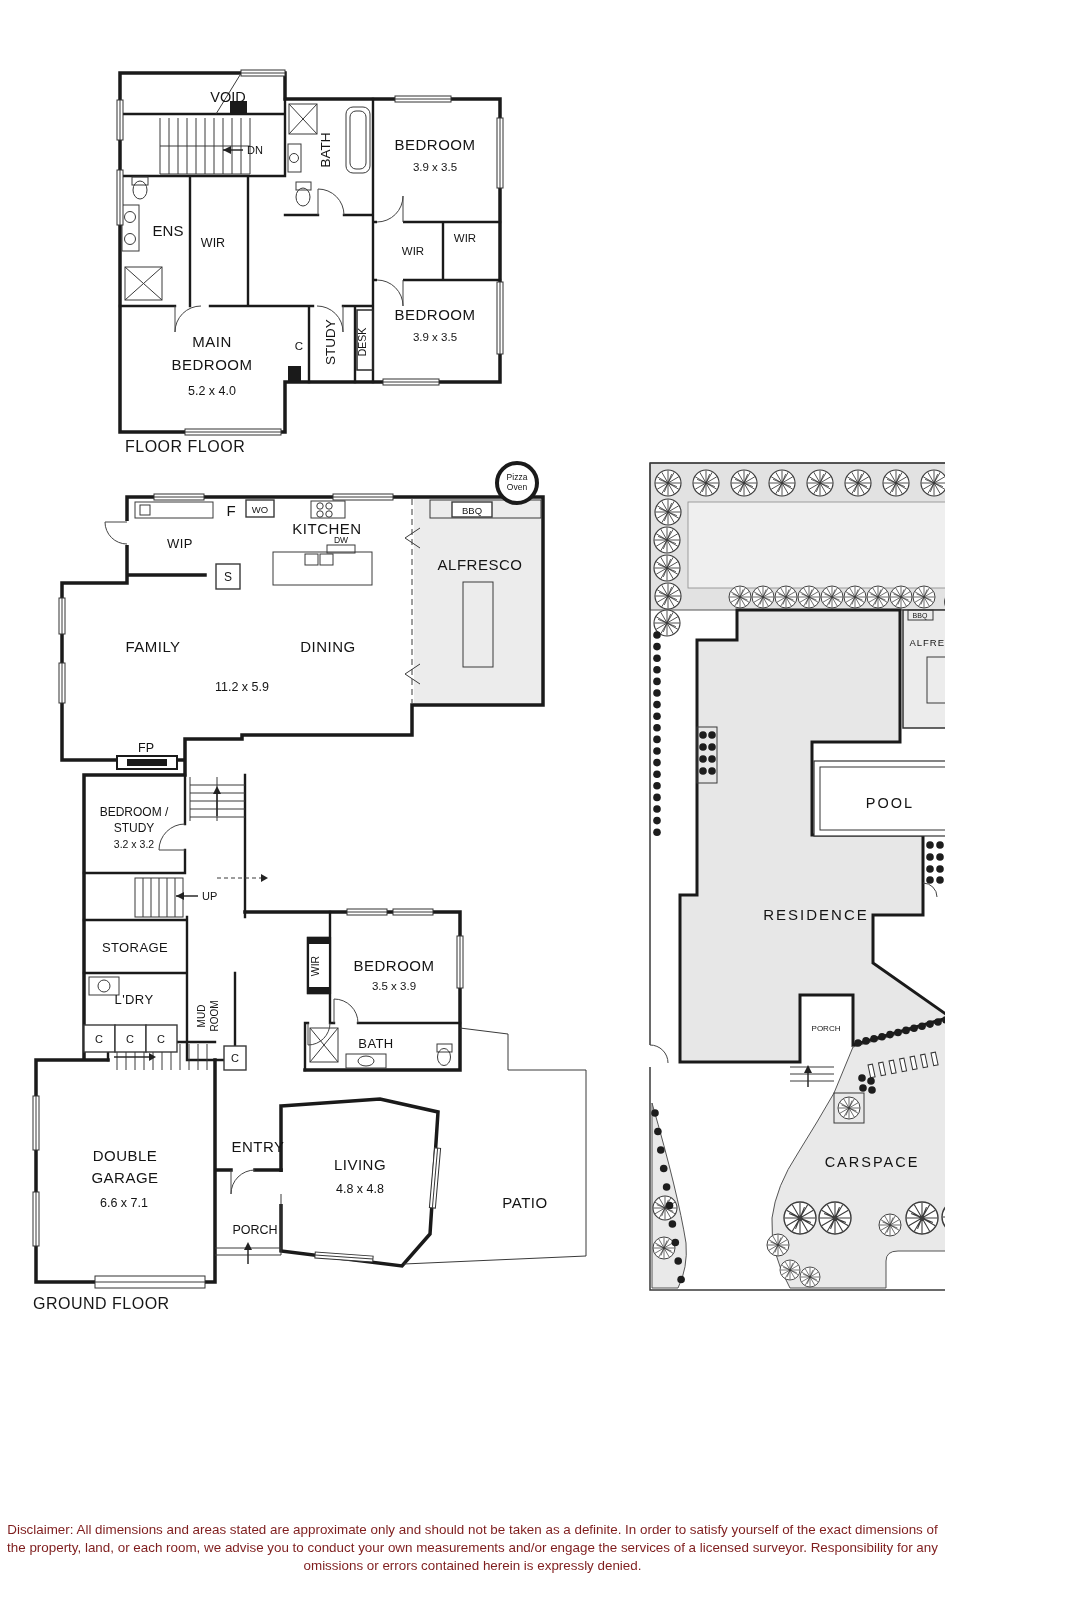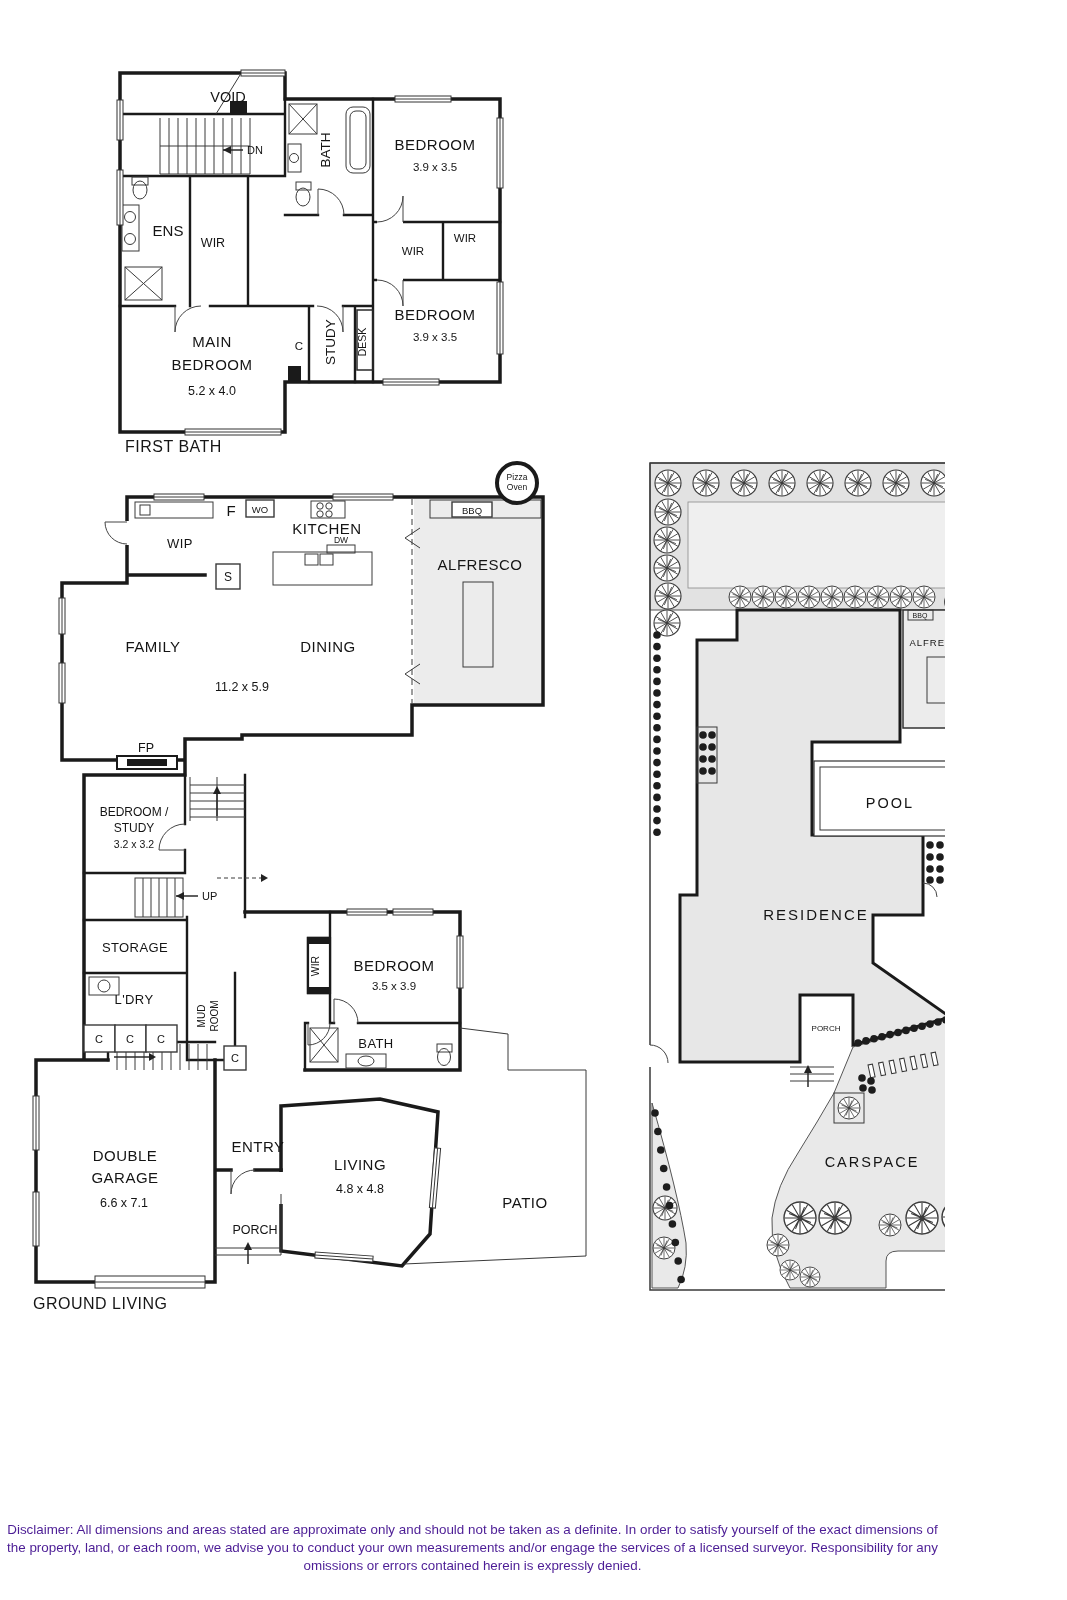--- a/index.html
+++ b/index.html
@@ -13,21 +13,21 @@
   .wall{fill:none;stroke:#1a1a1a;stroke-width:3.5;stroke-linecap:square;}
   .wall2{fill:none;stroke:#1a1a1a;stroke-width:2.4;stroke-linecap:square;}
   .thin{fill:none;stroke:#3a3a3a;stroke-width:1;}
   .thin15{fill:none;stroke:#2a2a2a;stroke-width:1.5;}
   .door{fill:none;stroke:#444;stroke-width:1;}
   .win{fill:#ffffff;stroke:#333;stroke-width:1;}
   .gapw{stroke:#ffffff;stroke-width:4.5;}
   .blk{fill:#1a1a1a;}
   .caption{position:absolute;font-size:16px;letter-spacing:.5px;color:#161616;}
   #disclaimer{position:absolute;left:0;top:1521px;width:100%;text-align:center;
-              font-size:13.4px;line-height:1.34;color:#4c1d95;}
+              font-size:13.4px;line-height:1.34;color:#7f1d1d;}
   #disclaimer .inner{max-width:1046px;margin:0 auto;}
   #north{position:absolute;left:958px;top:1338px;width:84px;height:64px;}
   #north text{font-family:"Liberation Serif","DejaVu Serif",serif;font-weight:bold;font-size:49px;}
 </style>
 </head>
 <body>
 
 <div id="page">
 
   <svg style="left:113px;top:70px" width="396" height="372" viewBox="0 0 396 372">
@@ -119,21 +119,21 @@
     <text x="352" y="172" text-anchor="middle" font-size="11.5">WIR</text>
     <text x="99" y="277" text-anchor="middle" class="room-lb">MAIN</text>
     <text x="99" y="300" text-anchor="middle" class="room-lb">BEDROOM</text>
     <text x="99" y="325" text-anchor="middle" font-size="12.5">5.2 x 4.0</text>
     <text x="186" y="280" text-anchor="middle" font-size="11.5">C</text>
     <text transform="rotate(-90 222,272)" x="222" y="272" text-anchor="middle" font-size="13.5">STUDY</text>
     <text transform="rotate(-90 253,272)" x="253" y="272" text-anchor="middle" font-size="10.5">DESK</text>
     <text x="322" y="250" text-anchor="middle" class="room-lb">BEDROOM</text>
     <text x="322" y="271" text-anchor="middle" class="dim-lb">3.9 x 3.5</text>
   </svg>
-  <div class="caption" style="left:125px;top:438px">FIRST BATH</div>
+  <div class="caption" style="left:125px;top:438px">FLOOR FLOOR</div>
 
   <svg style="left:28px;top:458px" width="592" height="840" viewBox="0 0 592 840">
 
     <rect x="386" y="41" width="127" height="204" fill="#ececec"></rect>
     <line class="thin" x1="384" y1="41" x2="384" y2="245" stroke-dasharray="6,4"></line>
     <path class="thin" d="M392,70 L377,80 L392,90 M392,206 L377,216 L392,226"></path>
     <rect class="thin" x="435" y="124" width="30" height="85" fill="#ffffff"></rect>
 
     <path class="wall" d="M99,39 H515 M515,39 V247 M384,247 H515 M99,39 V117 M99,117 H177
              M34,125 H99 M99,117 V125 M34,125 V302 M34,302 H157
@@ -298,21 +298,21 @@
     <text x="207" y="604" text-anchor="middle" font-size="11">C</text>
     <text x="97" y="703" text-anchor="middle" class="room-lb">DOUBLE</text>
     <text x="97" y="725" text-anchor="middle" class="room-lb">GARAGE</text>
     <text x="96" y="749" text-anchor="middle" font-size="12.5">6.6 x 7.1</text>
     <text x="230" y="694" text-anchor="middle" class="room-lb">ENTRY</text>
     <text x="227" y="776" text-anchor="middle" font-size="12.5">PORCH</text>
     <text x="332" y="712" text-anchor="middle" class="room-lb">LIVING</text>
     <text x="332" y="735" text-anchor="middle" font-size="12.5">4.8 x 4.8</text>
     <text x="497" y="750" text-anchor="middle" class="room-lb">PATIO</text>
   </svg>
-  <div class="caption" style="left:33px;top:1295px">GROUND LIVING</div>
+  <div class="caption" style="left:33px;top:1295px">GROUND FLOOR</div>
 
   <svg style="left:638px;top:453px" width="398" height="842" viewBox="0 0 398 842">
 
     <path d="M12,10 H390 V74 L354,140 V157 H12 Z" fill="#e2e2e2" stroke="#555" stroke-width="1"></path>
     <rect x="50" y="49" width="320" height="86" fill="#efefef" stroke="#8a8a8a" stroke-width=".8"></rect>
     <path d="M390,74 L354,140 L390,140 Z" fill="#ffffff"></path>
 
     <rect x="12" y="10" width="378" height="827" fill="none" stroke="#3a3a3a" stroke-width="1.5"></rect>
 
     <path fill="#e9e9e9" stroke="#555" stroke-width="1" d="M215,594 L312,566 L390,602 V835 H330 V808 Q330,798 318,798 L260,798 Q248,798 248,808 V835 H152 Q132,800 134,765 Q138,733 160,700 Q180,668 196,640 Z"></path>

